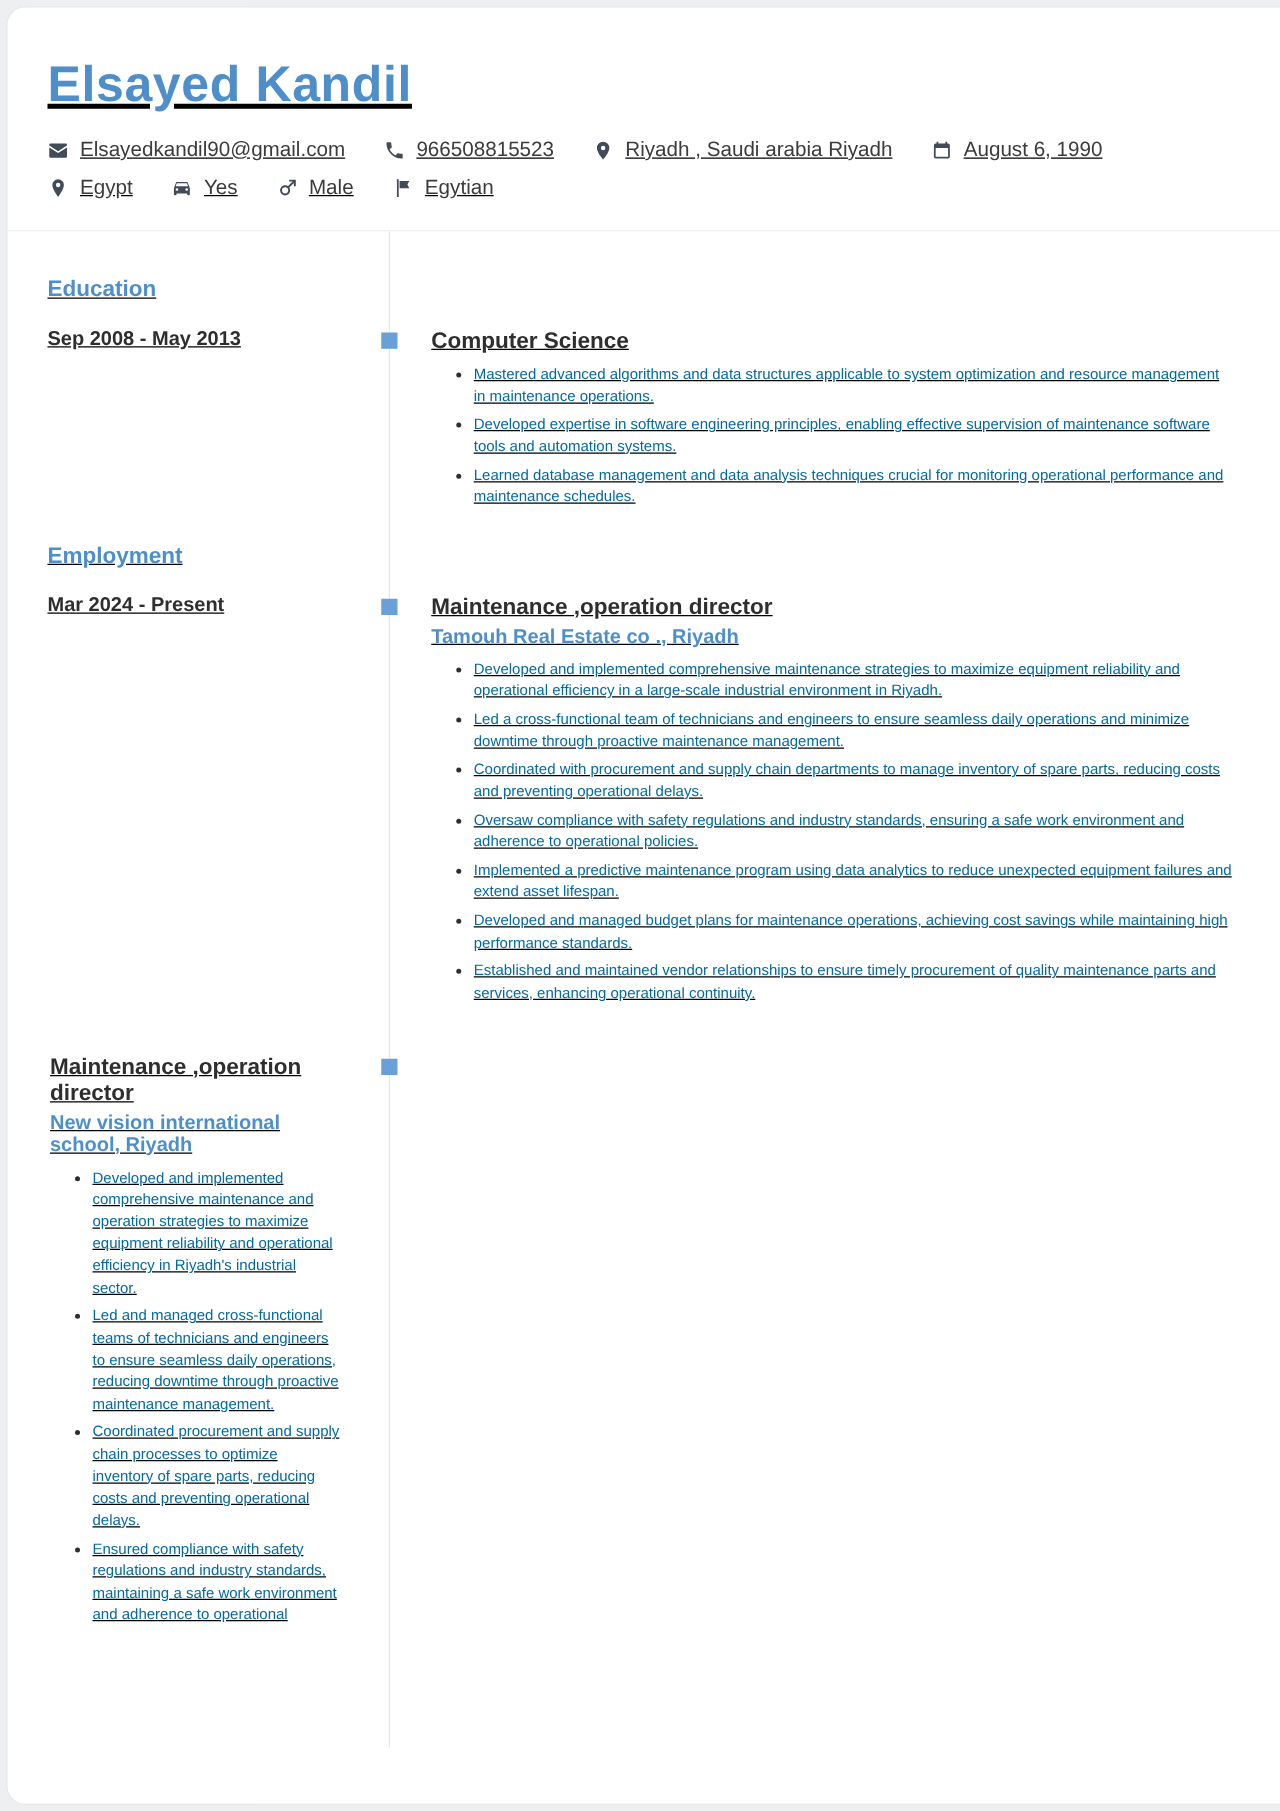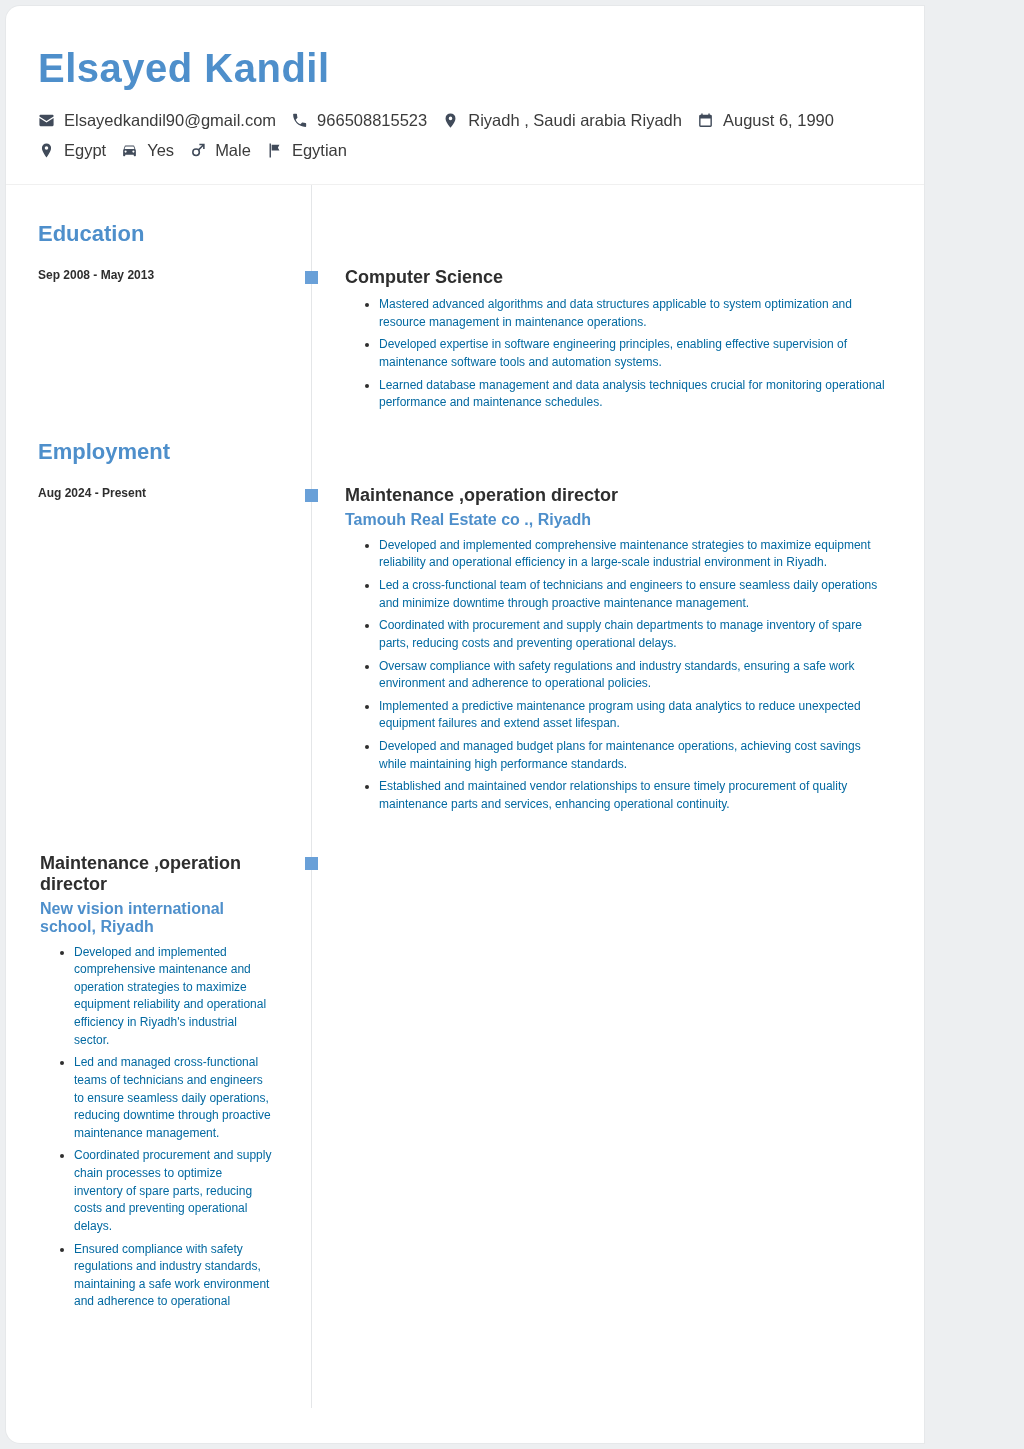--- a/index.html
+++ b/index.html
@@ -7,37 +7,38 @@
   body {
     background: #edeff1;
     font-family: "Liberation Sans", sans-serif;
     width: 1024px;
     height: 1449px;
     overflow: hidden;
   }
   .page {
     position: relative;
     margin: 6px 0 6px 6px;
-    width: 918px;
+    width: 1018px;
     min-height: 1437px;
     background: #ffffff;
     border-radius: 14px 0 0 14px;
     box-shadow: 0 0 0 1px #e6e8ea;
     overflow: hidden;
+    text-decoration: underline;
   }
   
   .header { padding: 40px 32px 24px 32px; }
   .name {
     font-size: 40px;
     font-weight: 700;
     color: var(--accent);
     letter-spacing: 0.5px;
   }
   .contact-info { margin-top: 20px; display: flex; flex-direction: column; gap: 11px; }
-  .contact-row { display: flex; align-items: center; gap: 15px; flex-wrap: wrap; }
+  .contact-row { display: flex; align-items: center; gap: 31px; flex-wrap: wrap; }
   .contact-item { display: inline-flex; align-items: center; gap: 9px; font-size: 16.5px; color: #3b3b3b; }
   .icon { display: inline-flex; align-items: center; color: #414b5a; }
   .icon svg { width: 17px; height: 17px; display: block; }
   
   .resume-body {
     position: relative;
     padding: 36px 0 70px 0;
     border-top: 1px solid #f0f0f0;
     min-height: 1140px;
   }
@@ -45,38 +46,38 @@
     content: "";
     position: absolute;
     left: 305px;
     top: 0;
     bottom: 0;
     width: 1px;
     background: var(--divider);
   }
   .resume-section { margin-bottom: 22px; }
   .section-title {
-    font-size: 22px;
+    font-size: 18px;
     font-weight: 700;
     color: var(--accent);
     padding-left: 32px;
     margin-bottom: 20px;
   }
   .entry {
     position: relative;
     display: grid;
     grid-template-columns: 305px 1fr;
     margin-bottom: 34px;
   }
   .entry:last-child { margin-bottom: 18px; }
   .entry-date {
     padding-left: 32px;
     padding-top: 1px;
     font-weight: 700;
-    font-size: 12px;
+    font-size: 16px;
     color: #2e2e2e;
     white-space: nowrap;
   }
   .entry-marker {
     position: absolute;
     left: 299px;
     top: 4px;
     width: 13px;
     height: 13px;
     background: var(--marker);
@@ -185,21 +186,21 @@
               <li>Mastered advanced algorithms and data structures applicable to system optimization and resource management in maintenance operations.</li>
               <li>Developed expertise in software engineering principles, enabling effective supervision of maintenance software tools and automation systems.</li>
               <li>Learned database management and data analysis techniques crucial for monitoring operational performance and maintenance schedules.</li>
             </ul>
           </div>
         </div>
       </section>
       <section class="resume-section">
         <h2 class="section-title">Employment</h2>
         <div class="entry">
-          <div class="entry-date">Aug 2024 - Present</div>
+          <div class="entry-date">Mar 2024 - Present</div>
           <div class="entry-marker"></div>
           <div class="entry-body">
             <div class="entry-role">Maintenance ,operation director</div>
             <div class="entry-org">Tamouh Real Estate co ., Riyadh</div>
             <ul class="entry-bullets">
               <li>Developed and implemented comprehensive maintenance strategies to maximize equipment reliability and operational efficiency in a large-scale industrial environment in Riyadh.</li>
               <li>Led a cross-functional team of technicians and engineers to ensure seamless daily operations and minimize downtime through proactive maintenance management.</li>
               <li>Coordinated with procurement and supply chain departments to manage inventory of spare parts, reducing costs and preventing operational delays.</li>
               <li>Oversaw compliance with safety regulations and industry standards, ensuring a safe work environment and adherence to operational policies.</li>
               <li>Implemented a predictive maintenance program using data analytics to reduce unexpected equipment failures and extend asset lifespan.</li>

